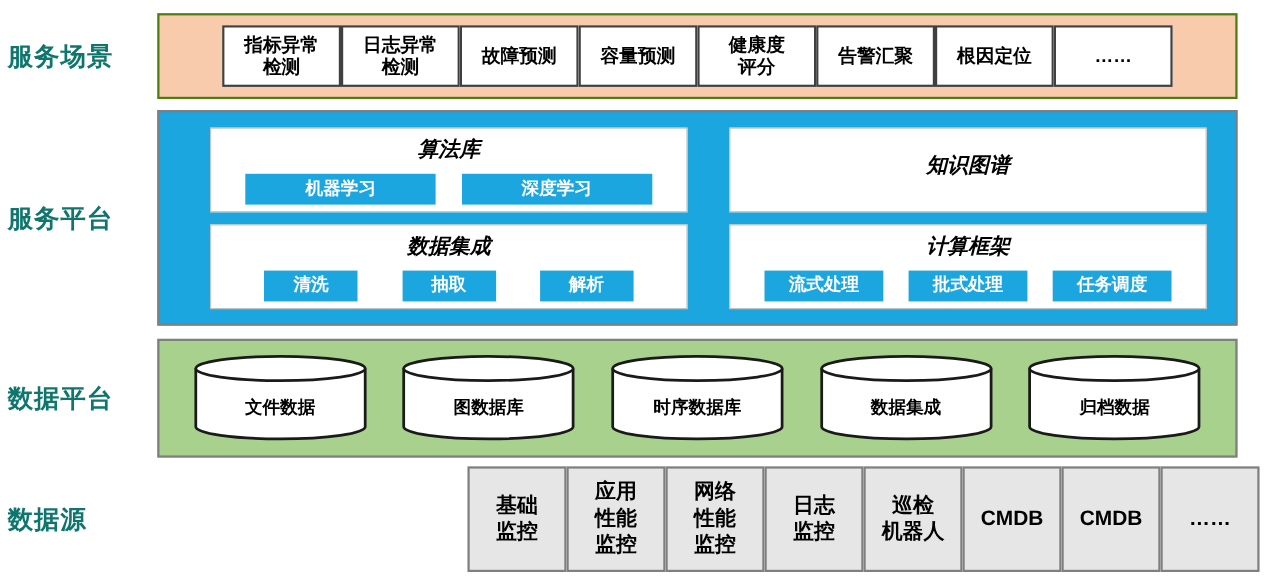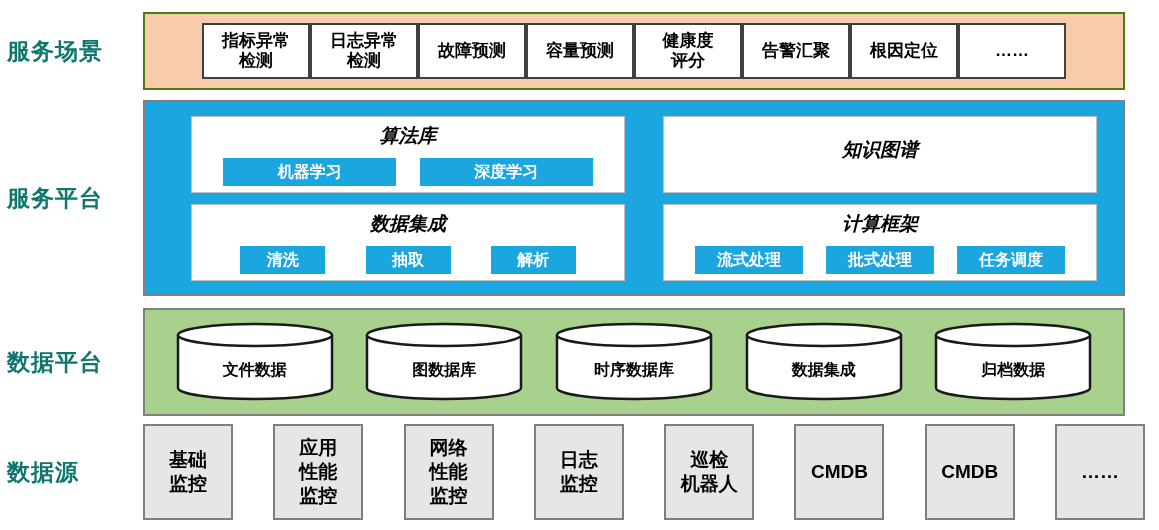--- a/index.html
+++ b/index.html
@@ -84,21 +84,21 @@
   .cylinder { position: relative; width: 160px; height: 80px; }
   .cylinder svg { position: absolute; left: 0; top: 0; width: 100%; height: 100%; display: block; }
   .cyl-label {
     position: absolute; left: 0; right: 0; top: 24px; bottom: 8px;
     display: flex; align-items: center; justify-content: center;
     font-size: 16px; font-weight: bold; font-family: Liberation Mono, monospace;
   }
 
   
   #row-sources { top: 424px; height: 96px; }
-  .band-sources { display: flex; justify-content: space-between; margin-right: 14px; }
+  .band-sources { display: flex; justify-content: flex-end; margin-right: 14px; }
   .source-box {
     background: #E7E6E6;
     border: 2px solid #7F7F7F;
     width: 90px; height: 96px;
     display: flex; align-items: center; justify-content: center;
     text-align: center;
     font-size: 19px; font-weight: bold; line-height: 1.25;
     white-space: pre-line;
   }
 </style>

